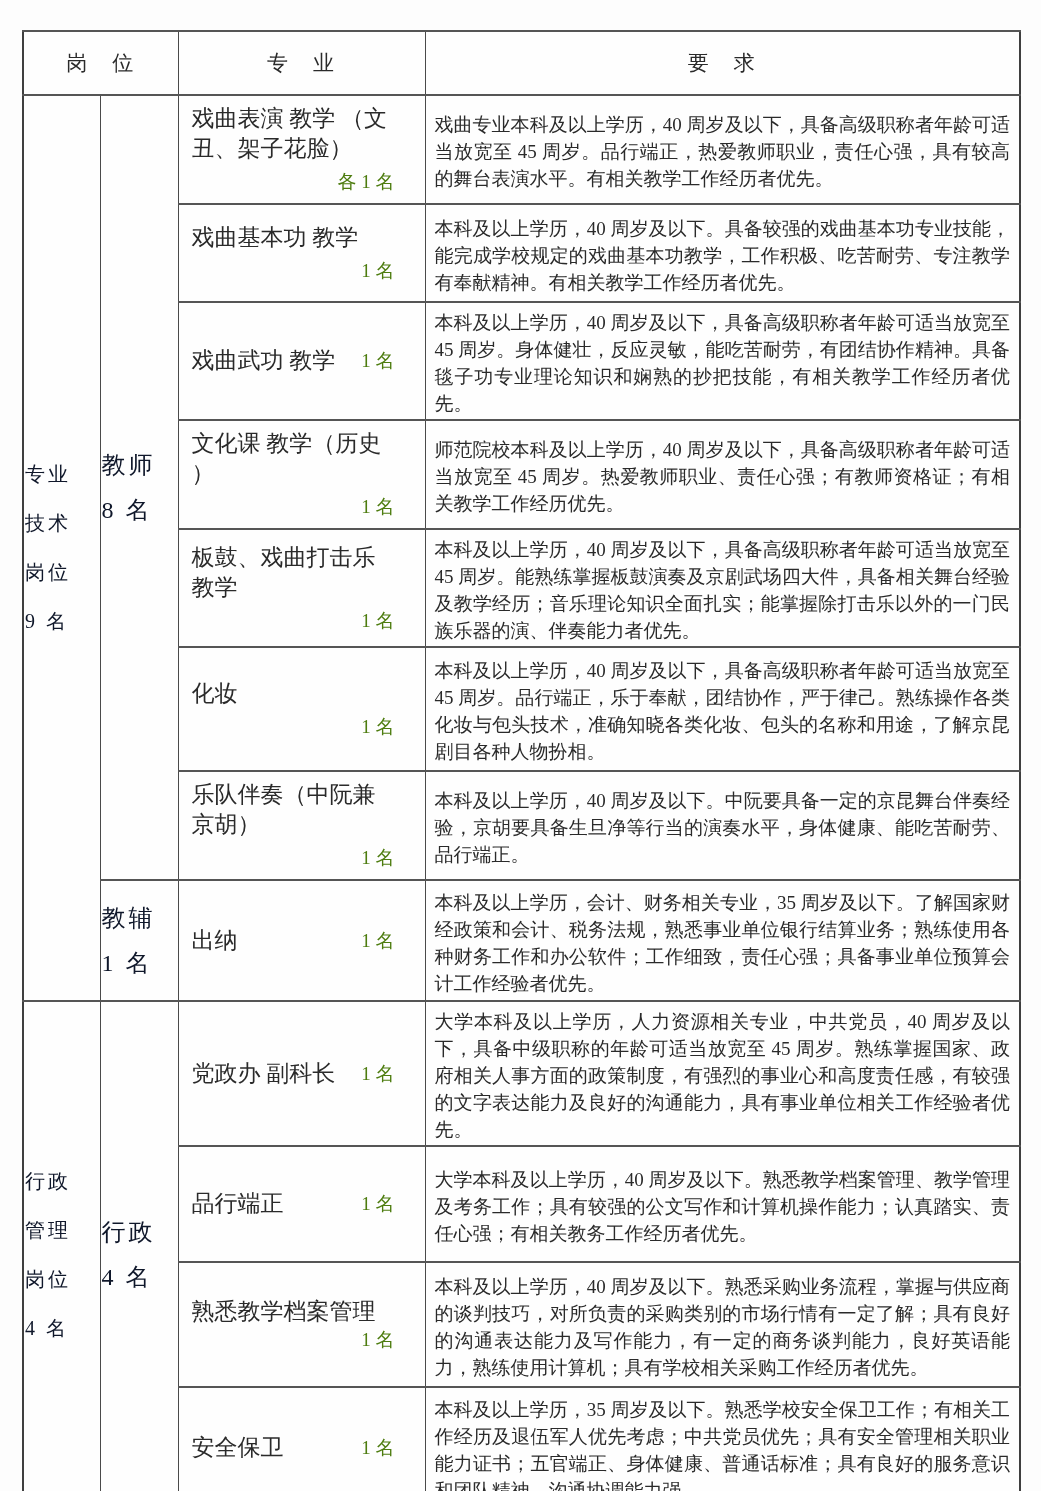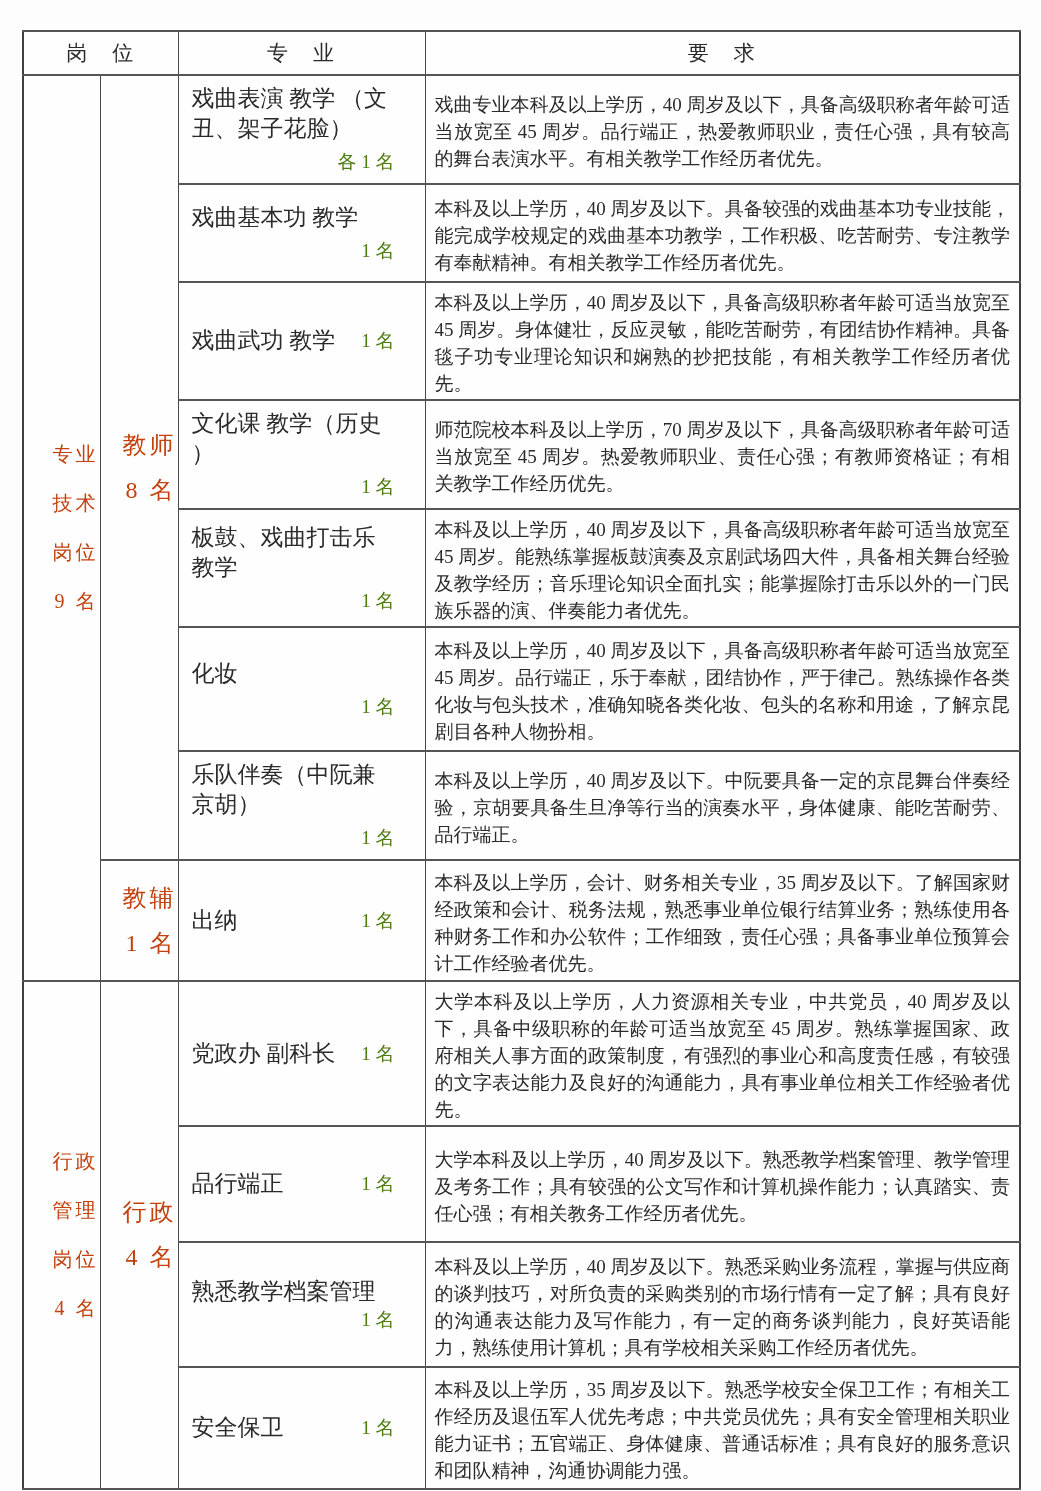--- a/index.html
+++ b/index.html
@@ -37,27 +37,27 @@
   table.recruit { border: 2px solid #3f3f3f; }
 
   
   td.hd {
     text-align: center;
     vertical-align: middle;
     font-size: 21px;
     letter-spacing: 2px;
     color: #2a2a2a;
   }
-  tr.hrow { height: 44px; padding-left: 44px; }
+  tr.hrow { height: 64px; padding-left: 44px; }
 
   
   td.pos-group, td.sub-group {
-    text-align: right;
-    vertical-align: middle;
-    color: #c2410c;
+    text-align: left;
+    vertical-align: middle;
+    color: #0f172a;
   }
   .pos-line {
     font-size: 20px;
     line-height: 49px;
     letter-spacing: 3px;
     white-space: nowrap;
   }
   .sub-line {
     font-size: 24px;
     line-height: 45px;
@@ -178,21 +178,21 @@
       <td class="req">本科及以上学历，40 周岁及以下，具备高级职称者年龄可适当放宽至 45 周岁。身体健壮，反应灵敏，能吃苦耐劳，有团结协作精神。具备毯子功专业理论知识和娴熟的抄把技能，有相关教学工作经历者优先。</td>
     </tr>
 
     <tr class="r4">
       <td class="spec stacked">
         <div class="spec-inner">
           <span class="spec-name">文化课 教学（历史 ）</span>
           <span class="spec-count">1 名</span>
         </div>
       </td>
-      <td class="req">师范院校本科及以上学历，70 周岁及以下，具备高级职称者年龄可适当放宽至 45 周岁。热爱教师职业、责任心强；有教师资格证；有相关教学工作经历优先。</td>
+      <td class="req">师范院校本科及以上学历，40 周岁及以下，具备高级职称者年龄可适当放宽至 45 周岁。热爱教师职业、责任心强；有教师资格证；有相关教学工作经历优先。</td>
     </tr>
 
     <tr class="r5">
       <td class="spec stacked">
         <div class="spec-inner">
           <span class="spec-name">板鼓、戏曲打击乐教学</span>
           <span class="spec-count">1 名</span>
         </div>
       </td>
       <td class="req">本科及以上学历，40 周岁及以下，具备高级职称者年龄可适当放宽至 45 周岁。能熟练掌握板鼓演奏及京剧武场四大件，具备相关舞台经验及教学经历；音乐理论知识全面扎实；能掌握除打击乐以外的一门民族乐器的演、伴奏能力者优先。</td>

